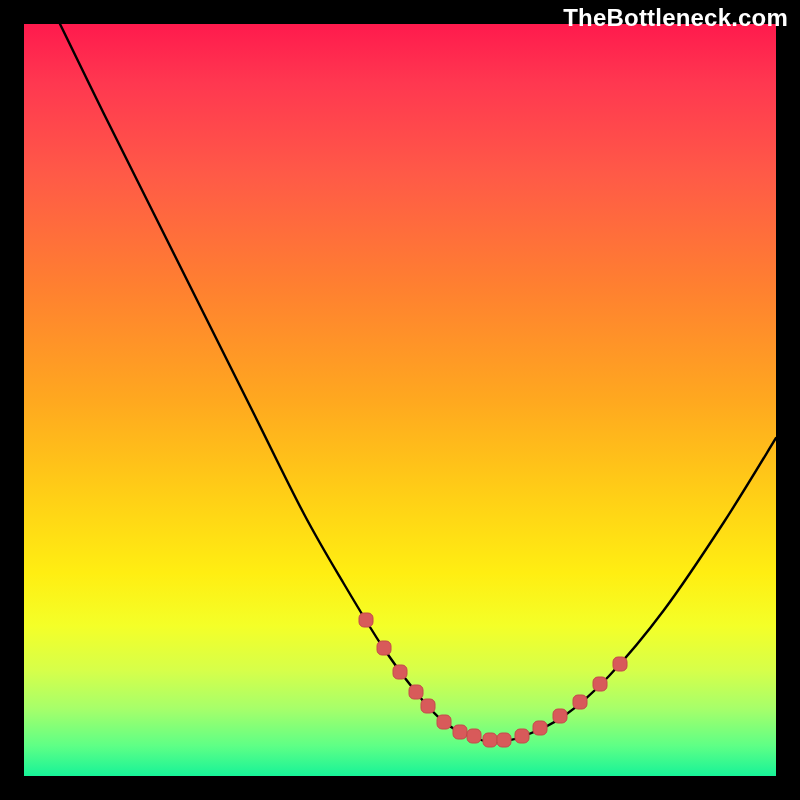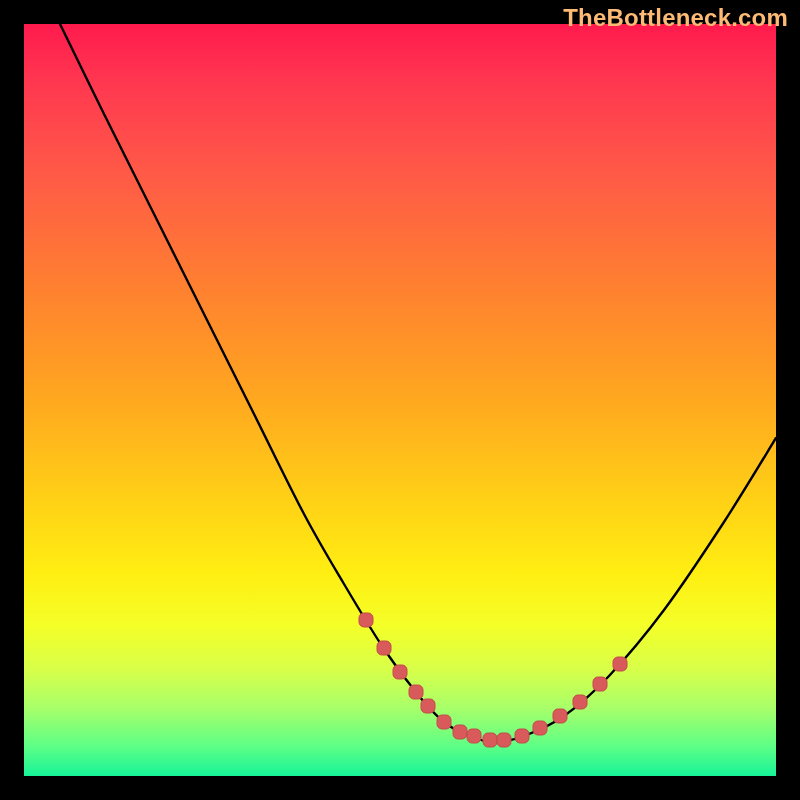--- a/index.html
+++ b/index.html
@@ -32,21 +32,21 @@
       #5eff86 96%,
       #17f398 100%
     );
   }
   .watermark {
     position: absolute;
     top: 4px;
     right: 12px;
     font-size: 24px;
     font-weight: 600;
-    color: #fdba74;
+    color: #ffffff;
     letter-spacing: 0.2px;
     user-select: none;
   }
   svg.curve {
     position: absolute;
     left: 0;
     top: 0;
     width: 752px;
     height: 752px;
     pointer-events: none;

